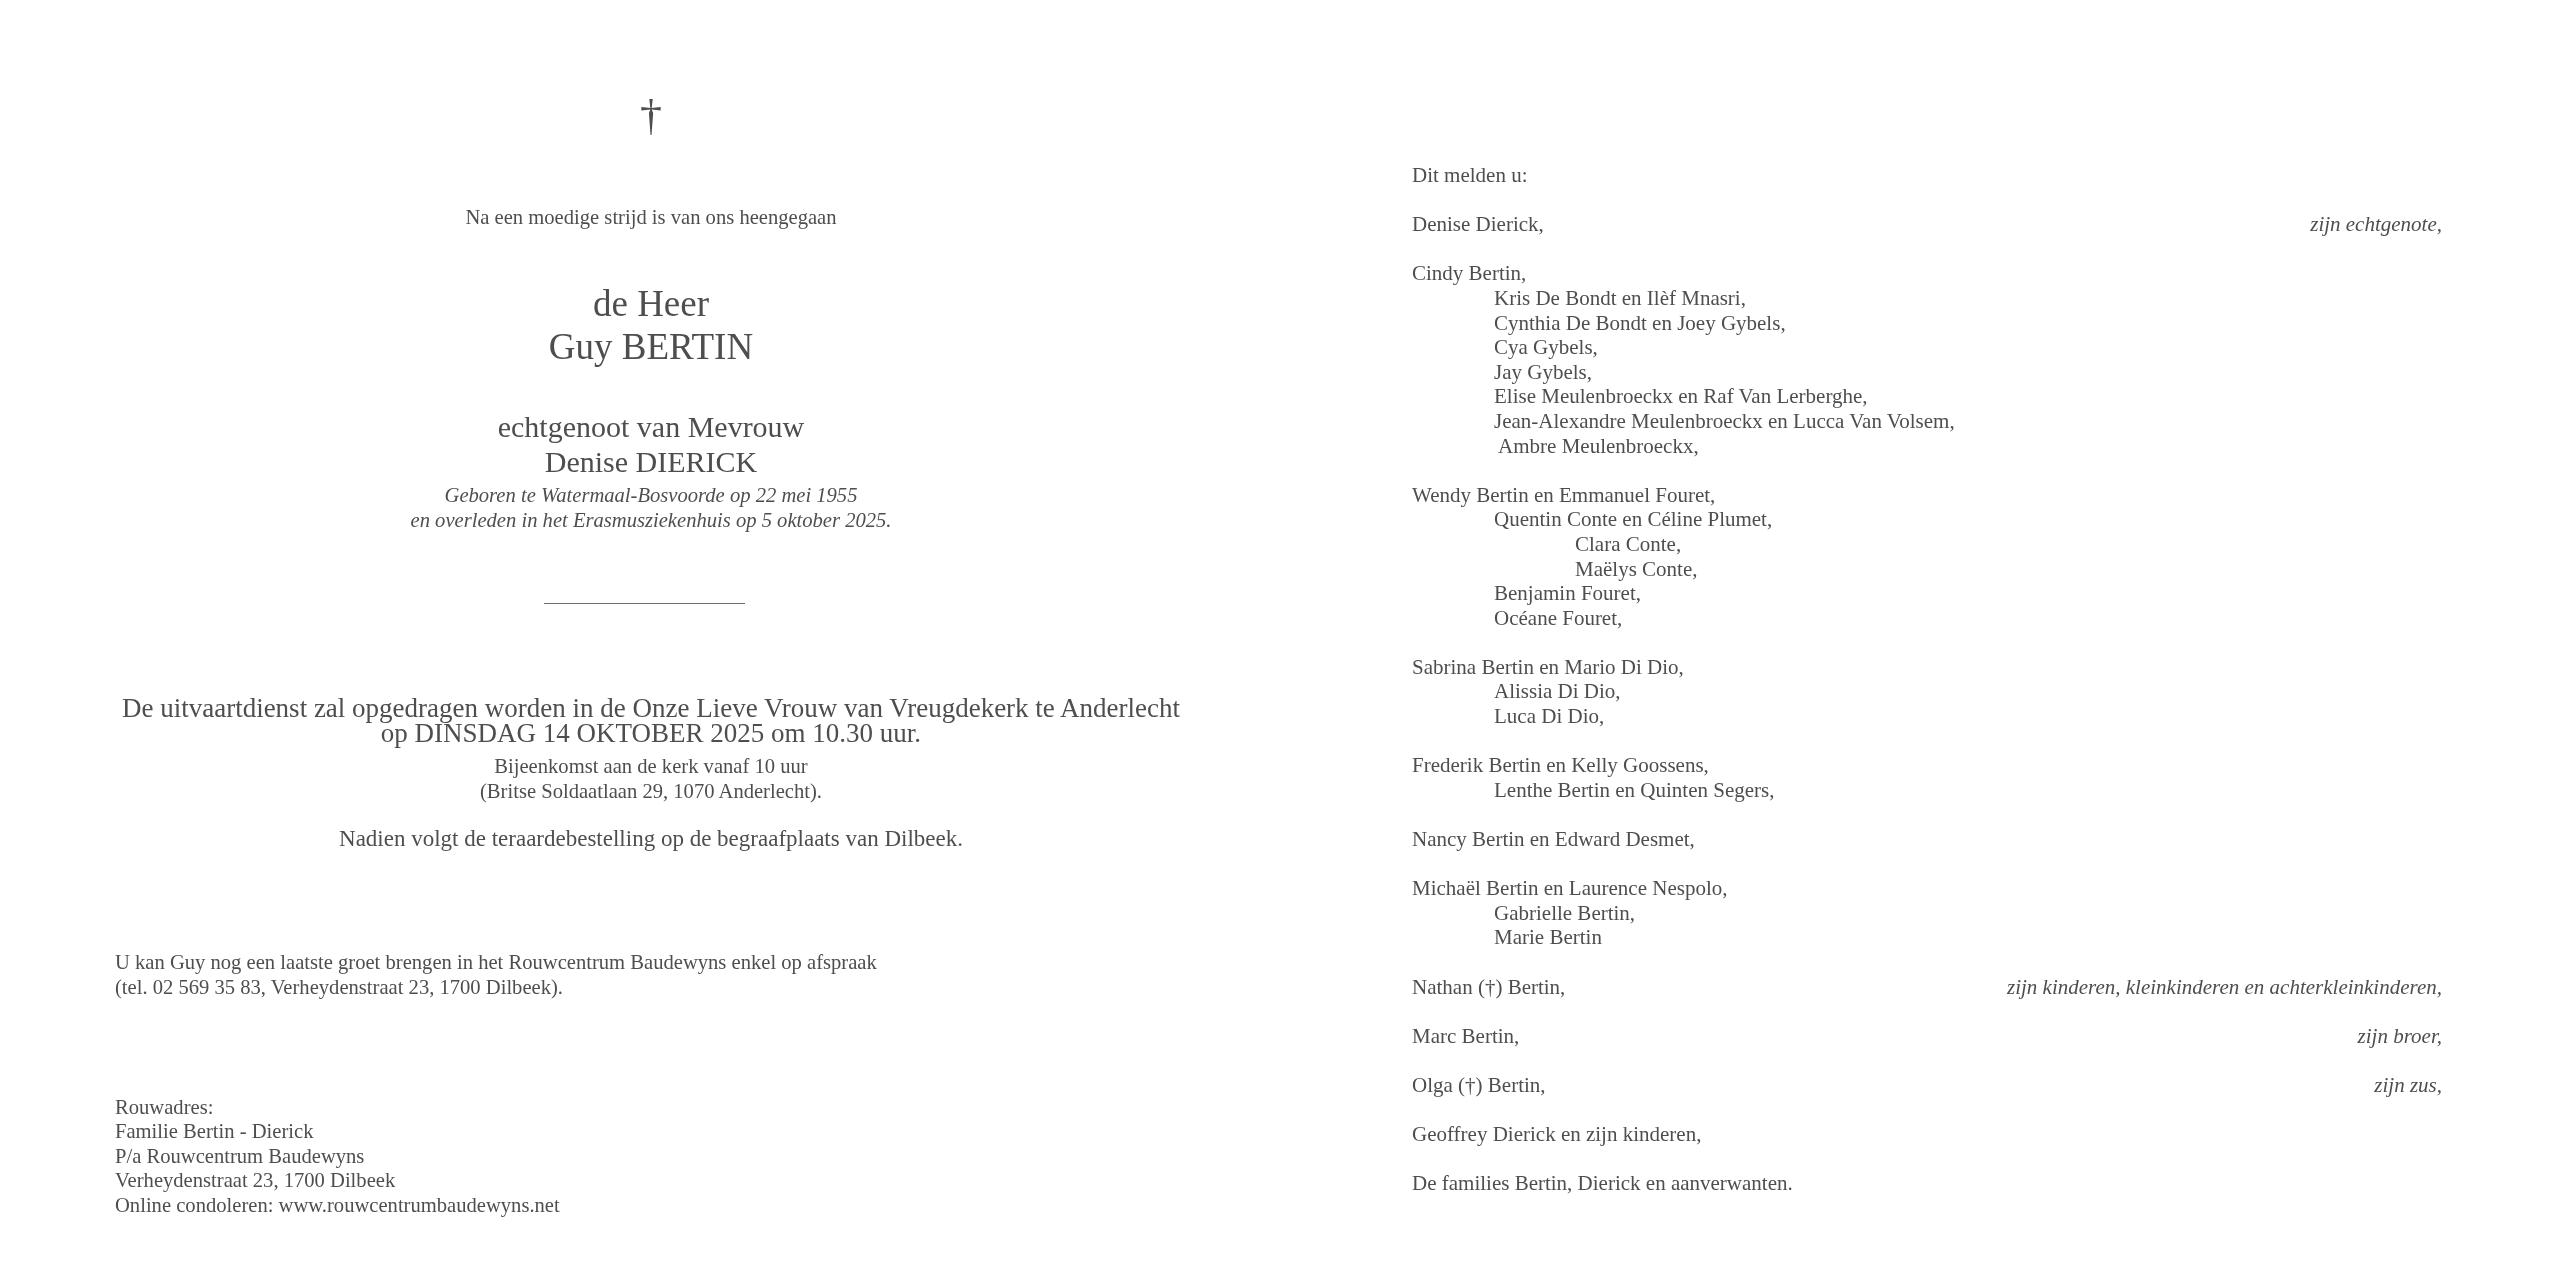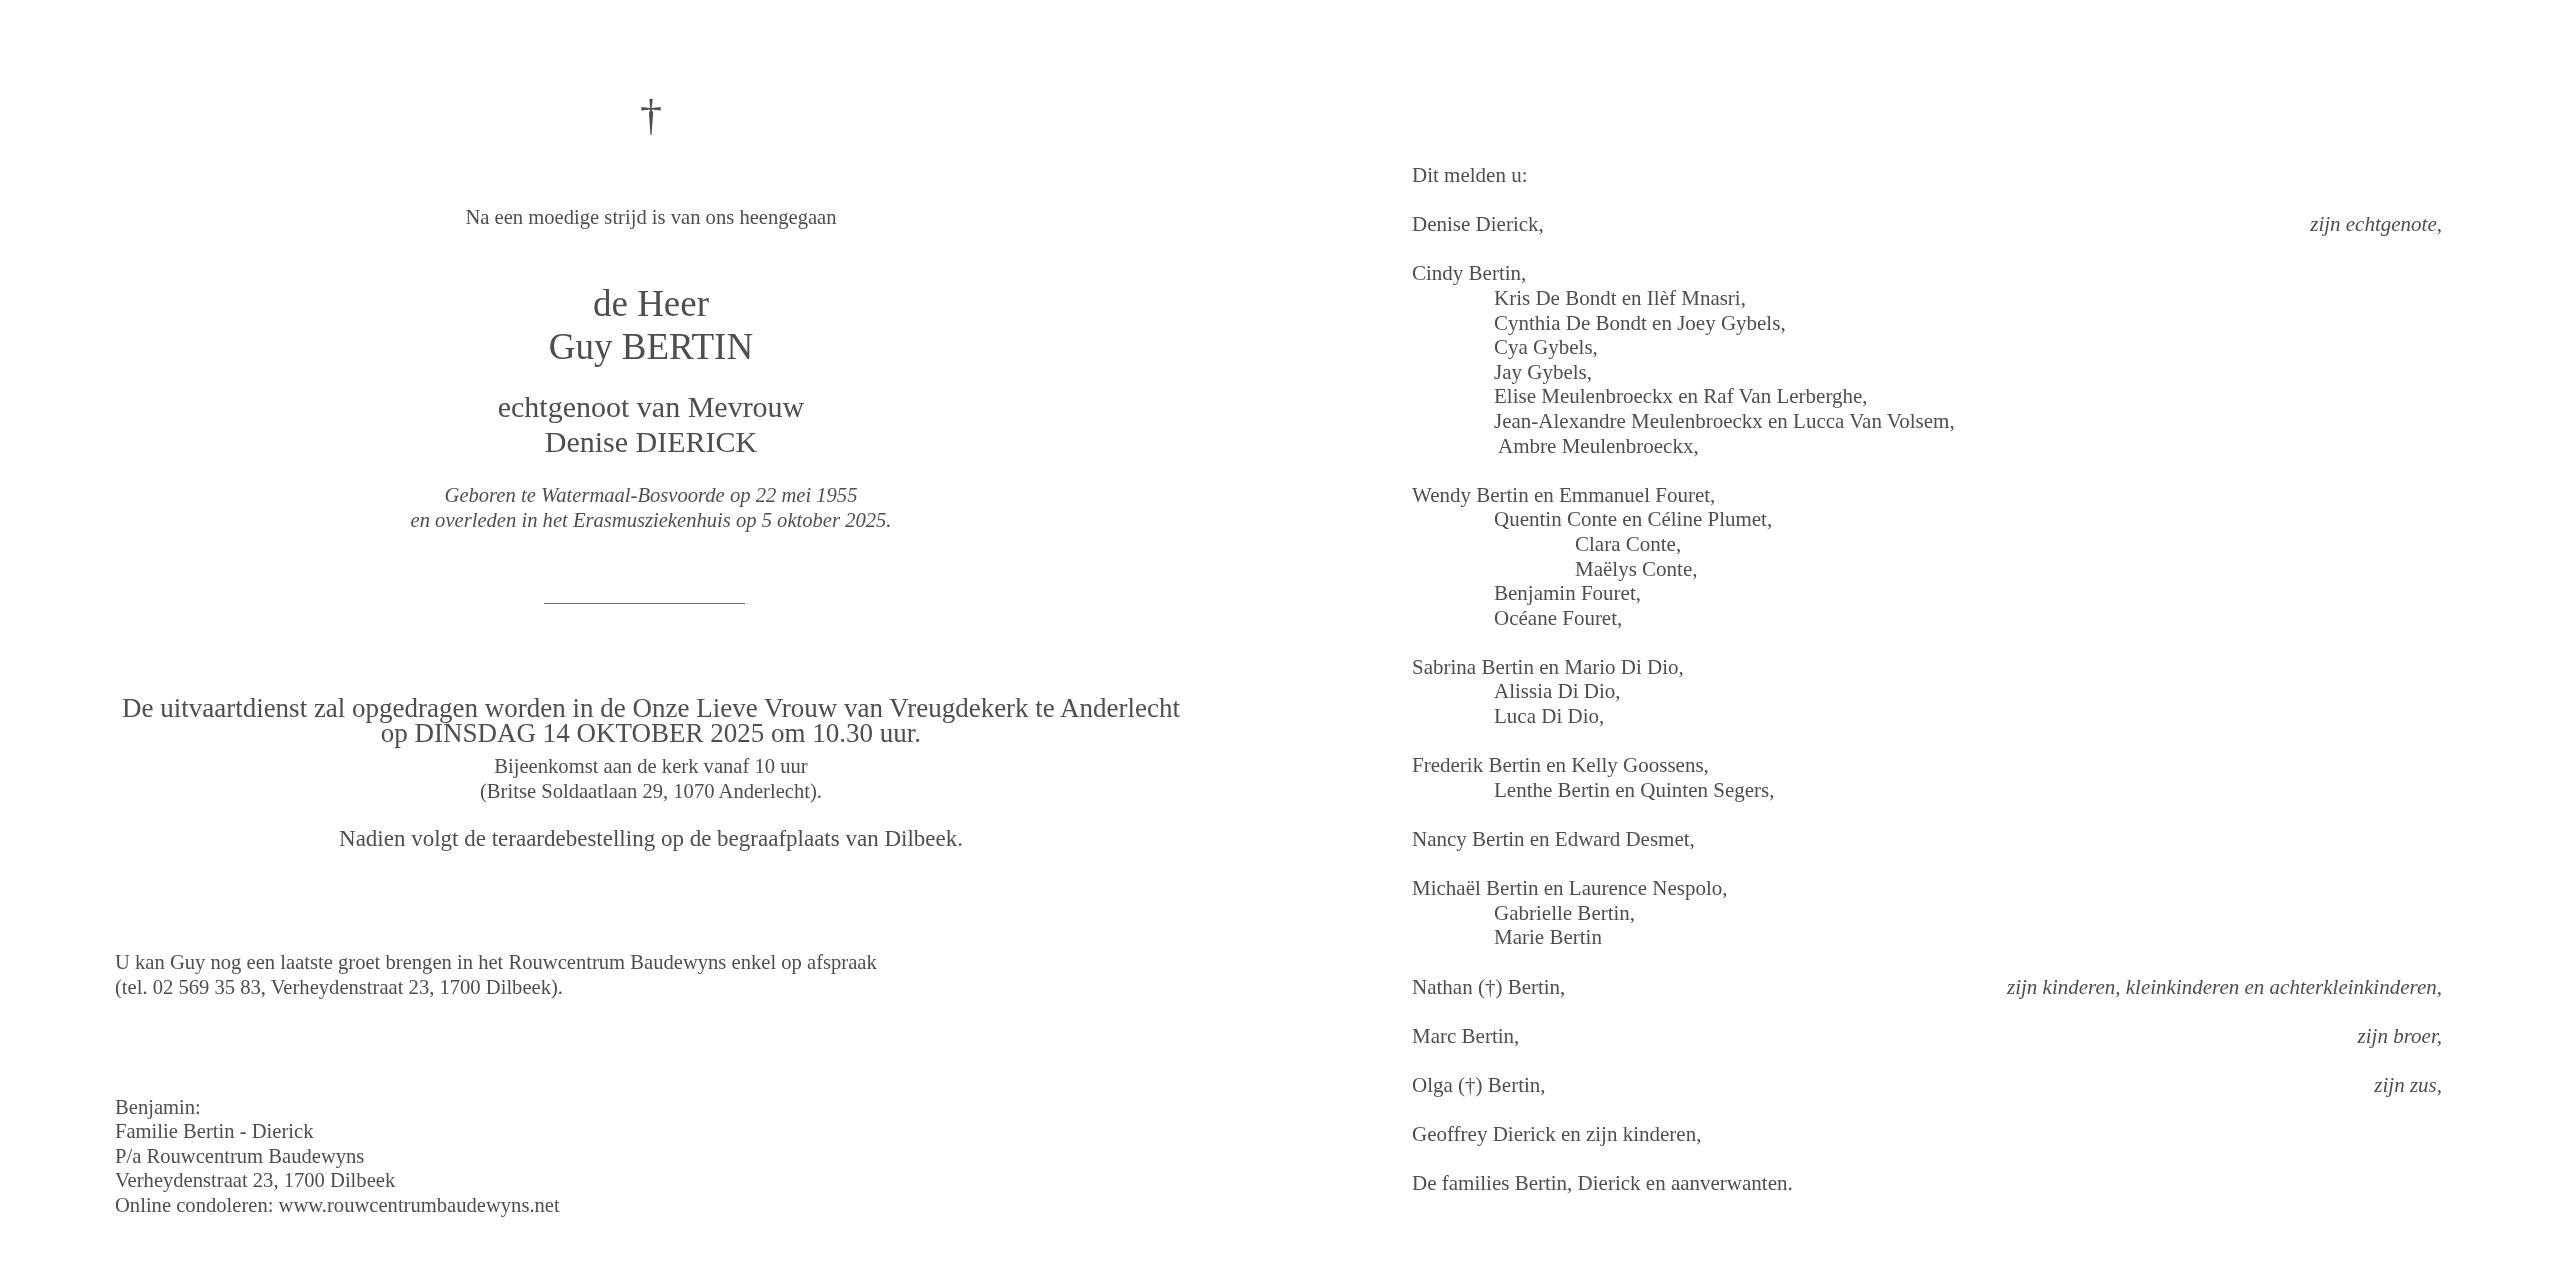--- a/index.html
+++ b/index.html
@@ -28,21 +28,21 @@
     top: 205px;
     font-size: 20.6px;
     line-height: 25px;
   }
   .deceased-title {
     top: 282px;
     font-size: 37px;
     line-height: 43px;
   }
   .spouse-block {
-    top: 389px;
+    top: 409px;
     font-size: 30px;
     line-height: 35px;
   }
   .dates-block {
     top: 483px;
     font-size: 20.6px;
     line-height: 25px;
     font-style: italic;
   }
   .divider {
@@ -125,21 +125,21 @@
     </div>
 
     <div class="lp-center burial-block">Nadien volgt de teraardebestelling op de begraafplaats van Dilbeek.</div>
 
     <div class="lp-left visit-block">
       <div>U kan Guy nog een laatste groet brengen in het Rouwcentrum Baudewyns enkel op afspraak</div>
       <div>(tel. 02 569 35 83, Verheydenstraat 23, 1700 Dilbeek).</div>
     </div>
 
     <div class="lp-left mourning-block">
-      <div>Benjamin:</div>
+      <div>Rouwadres:</div>
       <div>Familie Bertin - Dierick</div>
       <div>P/a Rouwcentrum Baudewyns</div>
       <div>Verheydenstraat 23, 1700 Dilbeek</div>
       <div>Online condoleren: www.rouwcentrumbaudewyns.net</div>
     </div>
   </section>
 
   <section class="right-page">
     <div class="rp-line">Dit melden u:</div>
     <div id="announcer-lines">

